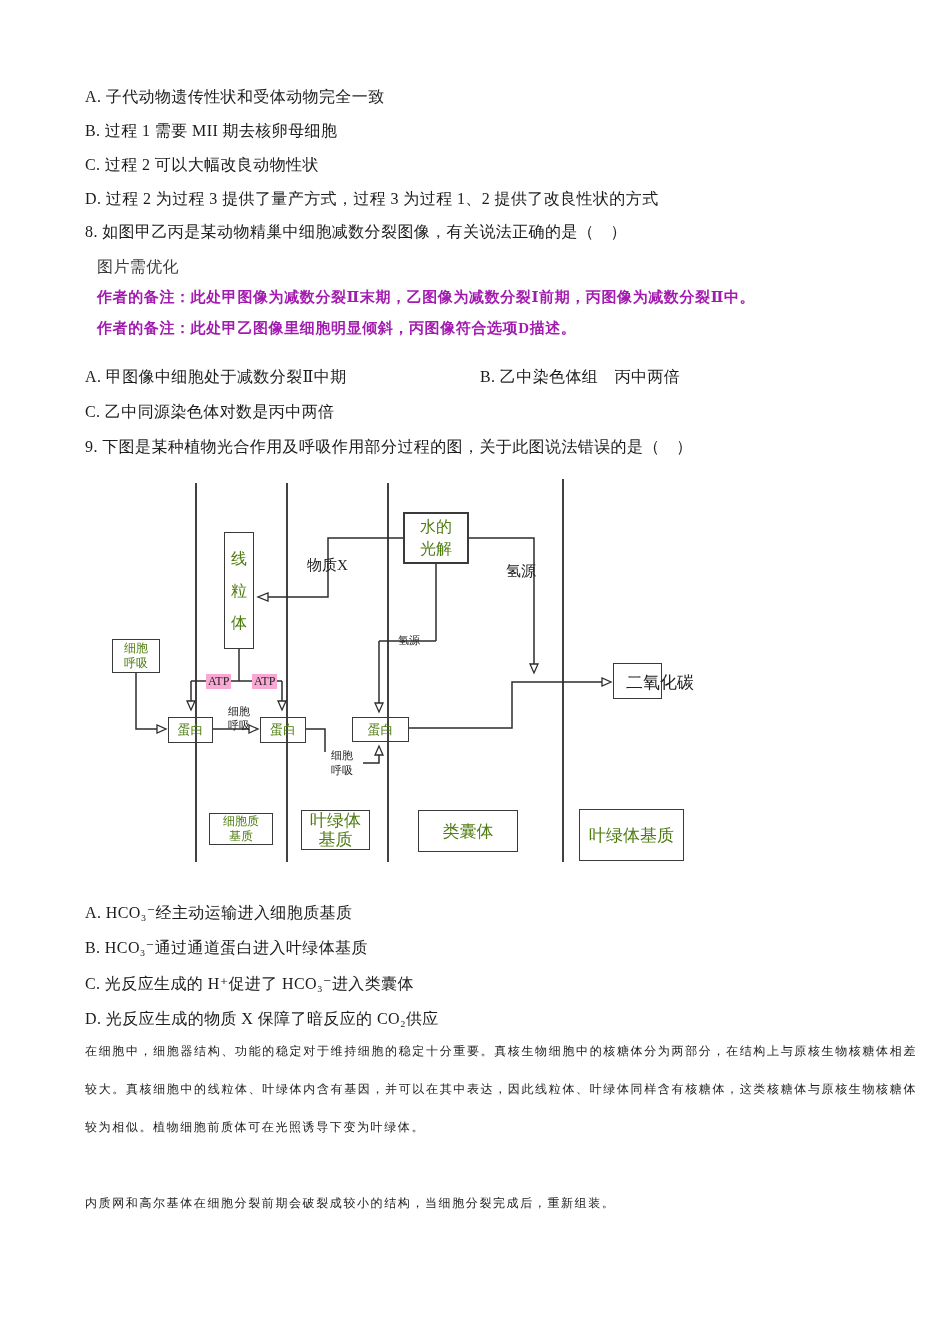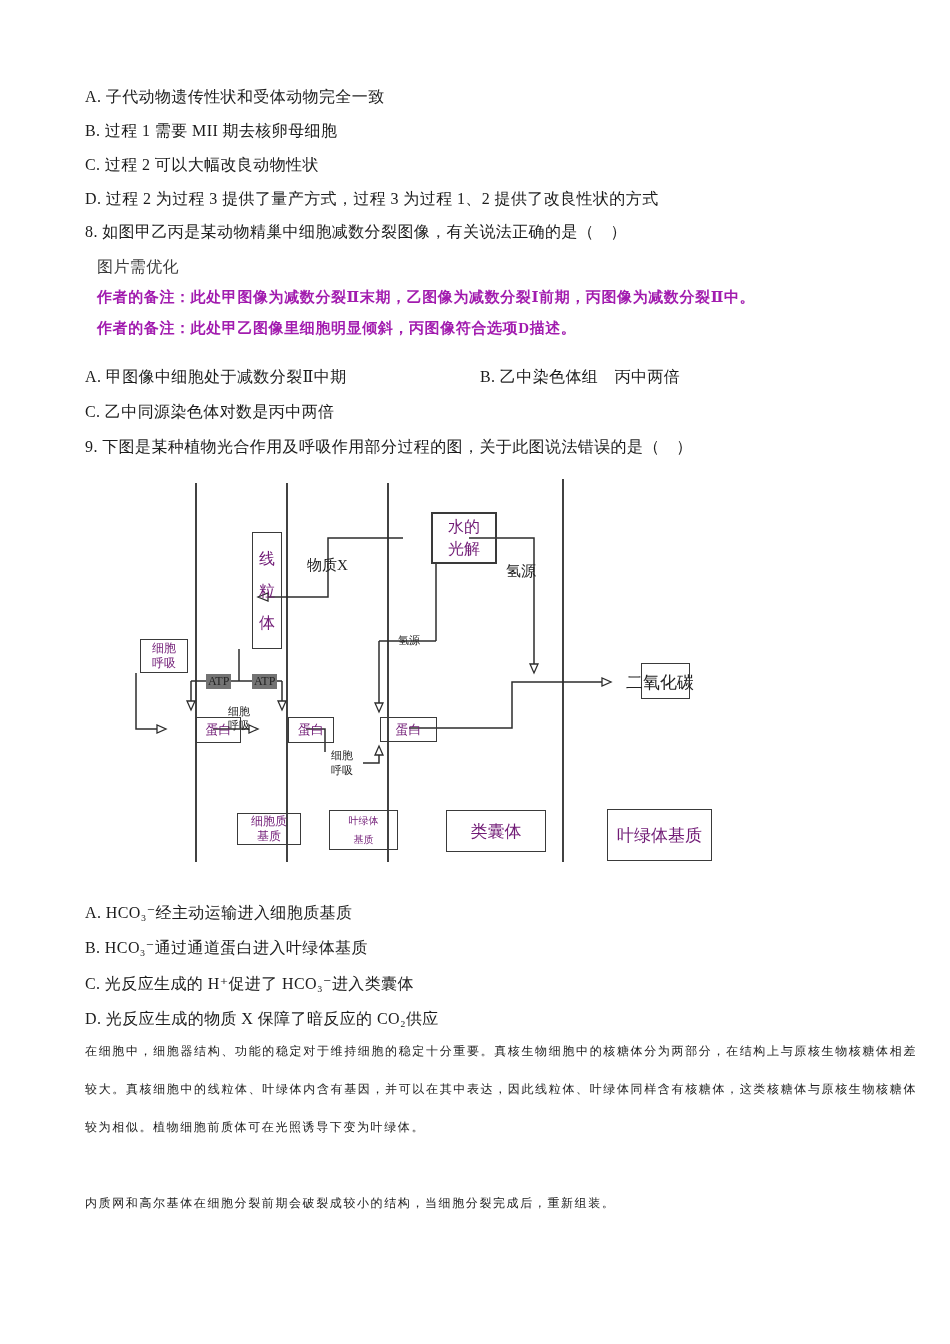--- a/index.html
+++ b/index.html
@@ -4,25 +4,25 @@
 <style>
   html,body{margin:0;padding:0;background:#ffffff;}
   .page{position:relative;width:950px;height:1344px;background:#ffffff;overflow:hidden;
         font-family:"Liberation Serif","DejaVu Serif",serif;color:#1c1c1c;}
   .t{position:absolute;font-size:16px;letter-spacing:0.4px;white-space:nowrap;color:#1c1c1c;}
   .bold{font-weight:700;font-size:15px;letter-spacing:0.6px;color:#a21caf;}
   .gray{color:#3c3c3c;}
   .para{position:absolute;left:85px;width:832px;font-size:12px;letter-spacing:1.6px;
         line-height:38px;text-align:justify;white-space:normal;color:#1c1c1c;}
   .box{position:absolute;box-sizing:border-box;border:1px solid #3a3a3a;background:transparent;
-       display:flex;align-items:center;justify-content:center;text-align:center;color:#701a75;margin-left:28px;}
+       display:flex;align-items:center;justify-content:center;text-align:center;color:#4d7c0f;}
   .ml{white-space:pre-line;}
   .lbl{position:absolute;color:#222;white-space:pre-line;text-align:center;}
   svg{position:absolute;left:0;top:0;}
-  .whitebg{background:#737373;padding:0 2px;}
+  .whitebg{background:#f9a8d4;padding:0 2px;}
 </style>
 </head>
 <body>
 
 <div class="page">
 
   <div class="t" style="left:85px;top:87px">A. 子代动物遗传性状和受体动物完全一致</div>
   <div class="t" style="left:85px;top:121px">B. 过程 1 需要 MII 期去核卵母细胞</div>
   <div class="t" style="left:85px;top:155px">C. 过程 2 可以大幅改良动物性状</div>
   <div class="t" style="left:85px;top:189px">D. 过程 2 为过程 3 提供了量产方式，过程 3 为过程 1、2 提供了改良性状的方式</div>
@@ -81,21 +81,21 @@
   <div class="box ml" style="left:112px;top:639px;width:48px;height:34px;font-size:12px;line-height:15px;">细胞
 呼吸</div>
   <div class="box" style="left:168px;top:717px;width:45px;height:26px;font-size:13px;">蛋白</div>
   <div class="box" style="left:260px;top:717px;width:46px;height:26px;font-size:13px;">蛋白</div>
   <div class="box" style="left:352px;top:717px;width:57px;height:25px;font-size:13px;">蛋白</div>
   <div class="box" style="left:613px;top:663px;width:49px;height:36px;"></div>
   <div class="lbl" style="left:626px;top:671px;font-size:17px;white-space:nowrap;">二氧化碳</div>
 
   <div class="box ml" style="left:209px;top:813px;width:64px;height:32px;font-size:12px;line-height:15px;">细胞质
 基质</div>
-  <div class="box ml" style="left:301px;top:810px;width:69px;height:40px;font-size:10px;line-height:19px;">叶绿体
+  <div class="box ml" style="left:301px;top:810px;width:69px;height:40px;font-size:17px;line-height:19px;">叶绿体
 基质</div>
   <div class="box" style="left:418px;top:810px;width:100px;height:42px;font-size:17px;border-width:1.5px;">类囊体</div>
   <div class="box" style="left:579px;top:809px;width:105px;height:52px;font-size:17px;border-width:1.5px;">叶绿体基质</div>
 
   <div class="lbl" style="left:307px;top:556px;font-size:15px;white-space:nowrap;">物质X</div>
   <div class="lbl" style="left:506px;top:562px;font-size:15px;white-space:nowrap;">氢源</div>
   <div class="lbl" style="left:398px;top:633px;font-size:11px;white-space:nowrap;">氢源</div>
   <div class="lbl whitebg" style="left:206px;top:674px;font-size:12px;">ATP</div>
   <div class="lbl whitebg" style="left:252px;top:674px;font-size:12px;">ATP</div>
   <div class="lbl ml" style="left:222px;top:704px;width:34px;font-size:11px;line-height:14px;">细胞

